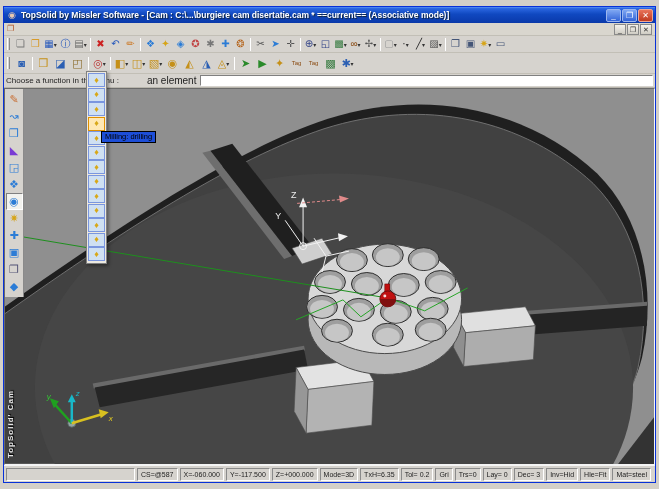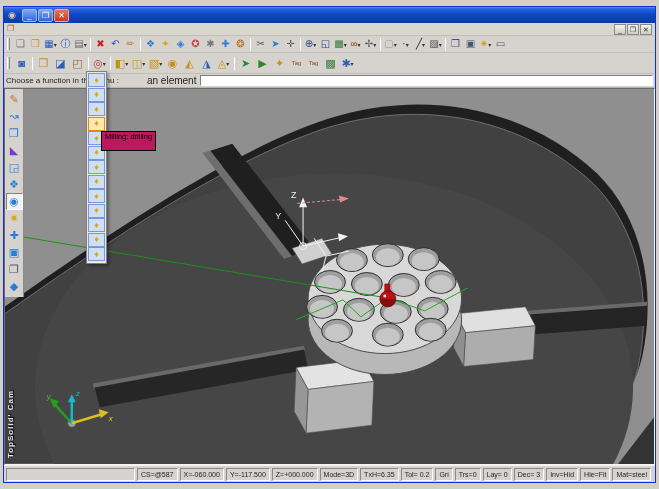--- a/index.html
+++ b/index.html
@@ -47,35 +47,36 @@
   .sbtn{width:17px;height:17px;display:flex;align-items:center;justify-content:center;border:1px solid transparent;}
   .sbtn .glyph{font-size:11px;line-height:1;}
   .sbtn.active{background:#f2f2ee;border:1px solid;border-color:#808080 #fff #fff #808080;}
   .brand{position:absolute;left:1px;bottom:6px;writing-mode:vertical-rl;transform:rotate(180deg);color:#e4e4e4;font-size:8px;font-weight:bold;letter-spacing:1px;text-shadow:1px 1px 1px #000;}
 
   
   .flyout{position:absolute;left:82px;top:64px;width:21px;background:#ece9e0;border:1px solid #808080;box-shadow:2px 2px 3px rgba(0,0,0,.35);z-index:30;padding:1px;}
   .fbtn{width:17px;height:14px;margin:0 auto .5px auto;background:#cfe0f2;border:1px solid #7a96df;display:flex;align-items:center;justify-content:center;}
   .fbtn .glyph{font-size:9px;color:#d8a818;line-height:1;}
   .fbtn.active{background:#ffe8b4;border-color:#e09000;}
-  .tooltip{position:absolute;left:97px;top:124px;background:#be185d;border:1px solid #000;color:#000;font-size:7.5px;padding:0px 3px 9px 3px;white-space:nowrap;z-index:40;}
+  .tooltip{position:absolute;left:97px;top:124px;background:#1d4ed8;border:1px solid #000;color:#000;font-size:7.5px;padding:0px 3px 1px 3px;white-space:nowrap;z-index:40;}
 
   
   .statusbar{height:17px;background:#d6d3ce;display:flex;align-items:center;padding:1px 2px;flex:0 0 17px;border-top:1px solid #f4f4f4;}
   .sfield{font-size:7px;color:#222;border:1px solid;border-color:#8a8a8a #fff #fff #8a8a8a;background:#d6d3ce;height:13px;line-height:11px;padding:0 3px;margin-right:2px;white-space:nowrap;}
   .sfield.flexible{flex:1;}
 </style>
 </head>
 <body>
 
 <div class="stage">
   <div class="window">
 
     <div class="titlebar">
       <span class="app-icon">◉</span>
+      <span class="title-text">TopSolid by Missler Software - [Cam : C:\...\burgiere cam disertatie.cam  *  ==current==  (Associative mode)]</span>
       <span class="winbtn">_</span>
       <span class="winbtn">❐</span>
       <span class="winbtn close">✕</span>
     </div>
 
     <div class="menubar">
       <span class="doc-icon">❐</span>
       <div style="display:flex">
 
       <span class="menu-item"></span>

